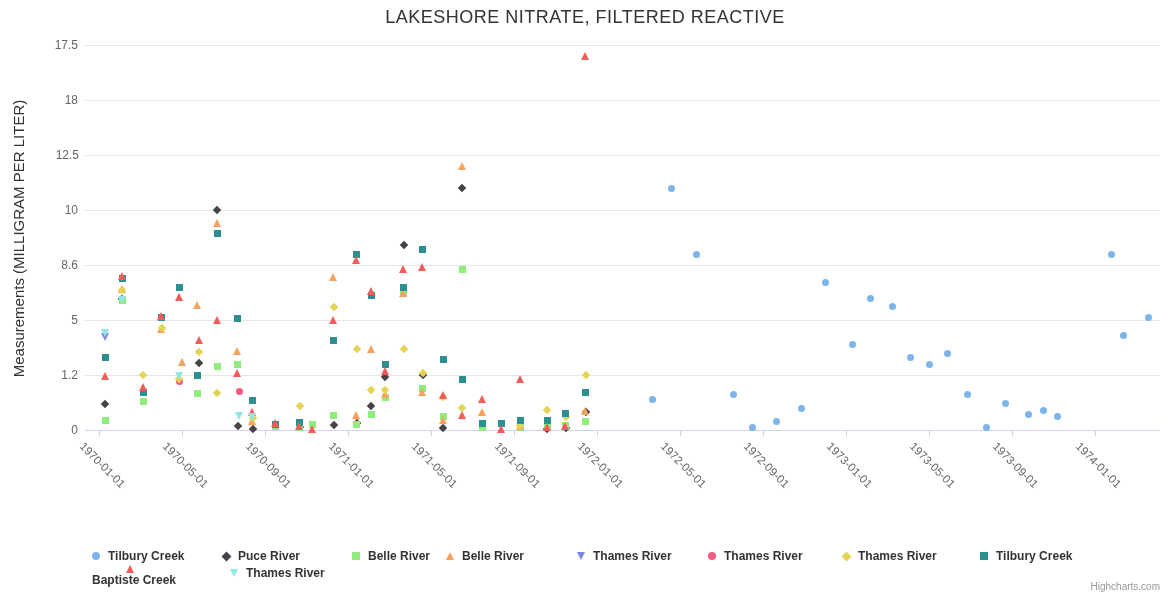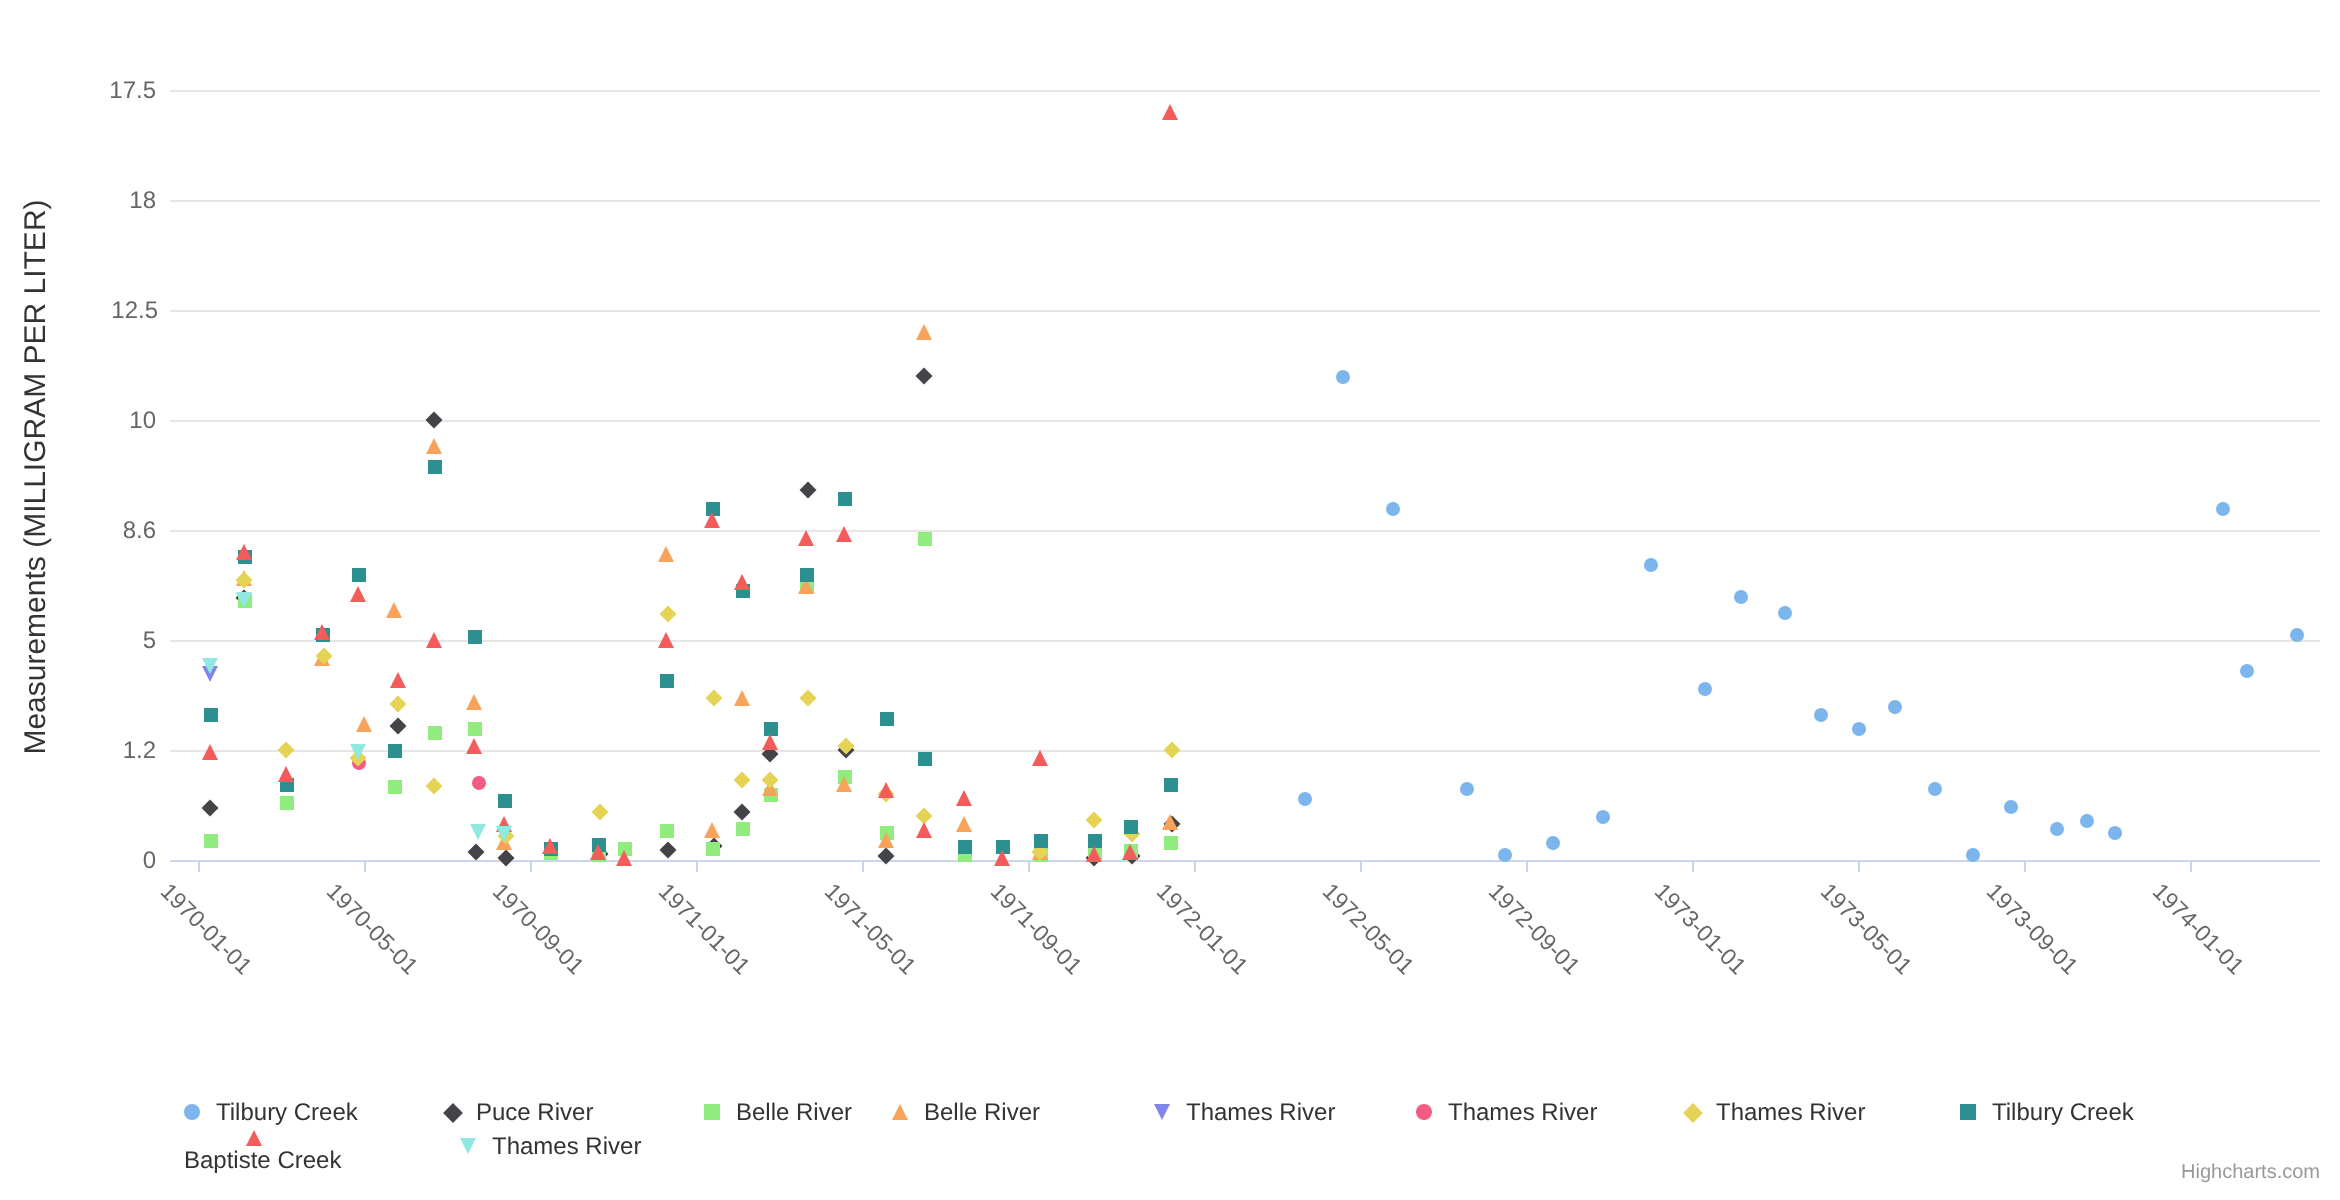--- a/index.html
+++ b/index.html
@@ -25,33 +25,34 @@
     transform:rotate(45deg);transform-origin:0 0;
   }
   .pt{position:absolute;}
   .pt.circle{width:7px;height:7px;border-radius:50%;}
   .pt.square{width:7px;height:7px;}
   .pt.diamond{width:6px;height:6px;transform:rotate(45deg);}
   .pt.triangle{width:0;height:0;border-left:4.5px solid transparent;border-right:4.5px solid transparent;border-bottom:8px solid;background:none!important;}
   .pt.triangle-down{width:0;height:0;border-left:4.5px solid transparent;border-right:4.5px solid transparent;border-top:8px solid;background:none!important;}
   .legend-item{position:absolute;display:flex;align-items:center;height:16px;cursor:pointer;}
   .legend-item .lmark{margin-right:8px;flex:0 0 auto;}
-  .legend-item .ltext{font-size:12px;font-weight:normal;color:#333333;white-space:nowrap;}
+  .legend-item .ltext{font-size:12px;font-weight:bold;color:#333333;white-space:nowrap;}
   .lmark{display:inline-block;}
   .lmark.circle{width:8px;height:8px;border-radius:50%;}
   .lmark.square{width:8px;height:8px;}
   .lmark.diamond{width:7px;height:7px;transform:rotate(45deg);}
   .lmark.triangle{width:0;height:0;border-left:4.5px solid transparent;border-right:4.5px solid transparent;border-bottom:8px solid;}
   .lmark.triangle-down{width:0;height:0;border-left:4.5px solid transparent;border-right:4.5px solid transparent;border-top:8px solid;}
   .credits{position:absolute;right:10px;top:581px;font-size:10px;color:#999999;text-decoration:none;}
 </style>
 </head>
 <body>
 
 <div id="chart">
+  <div class="chart-title">LAKESHORE NITRATE, FILTERED REACTIVE</div>
   <div class="yaxis-title">Measurements (MILLIGRAM PER LITER)</div>
   <div id="plot-layer">
       <div class="ylabel" style="left: 34px; top: 423px;">0</div>
       <div class="gridline" style="left: 85px; top: 375px; width: 1075px;"></div>
       <div class="ylabel" style="left: 34px; top: 368px;">1.2</div>
       <div class="gridline" style="left: 85px; top: 320px; width: 1075px;"></div>
       <div class="ylabel" style="left: 34px; top: 313px;">5</div>
       <div class="gridline" style="left: 85px; top: 265px; width: 1075px;"></div>
       <div class="ylabel" style="left: 34px; top: 258px;">8.6</div>
       <div class="gridline" style="left: 85px; top: 210px; width: 1075px;"></div>

